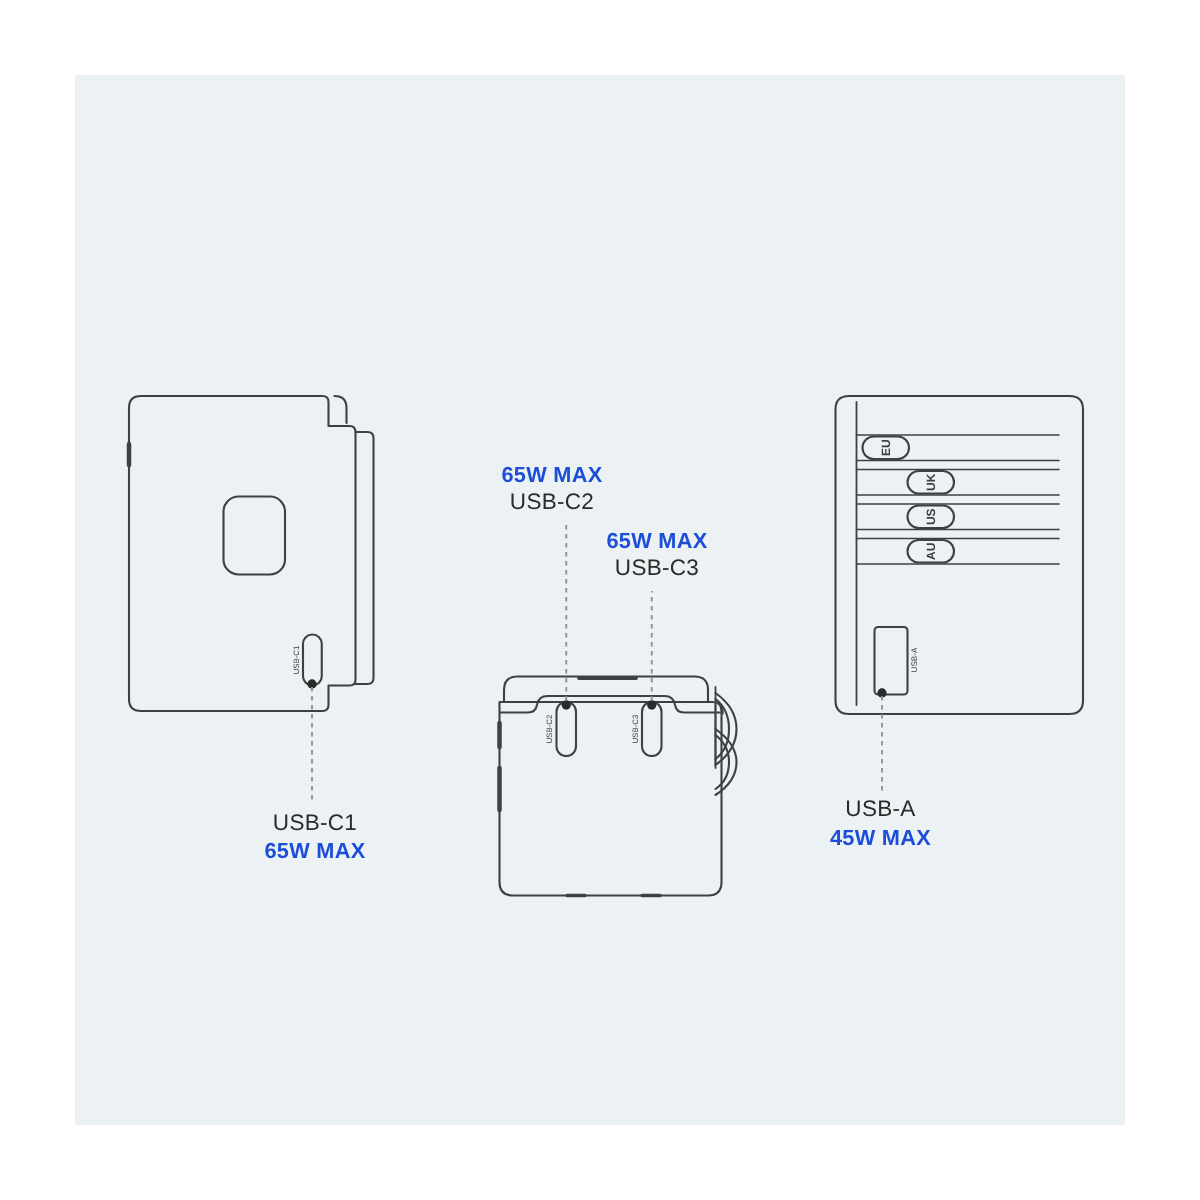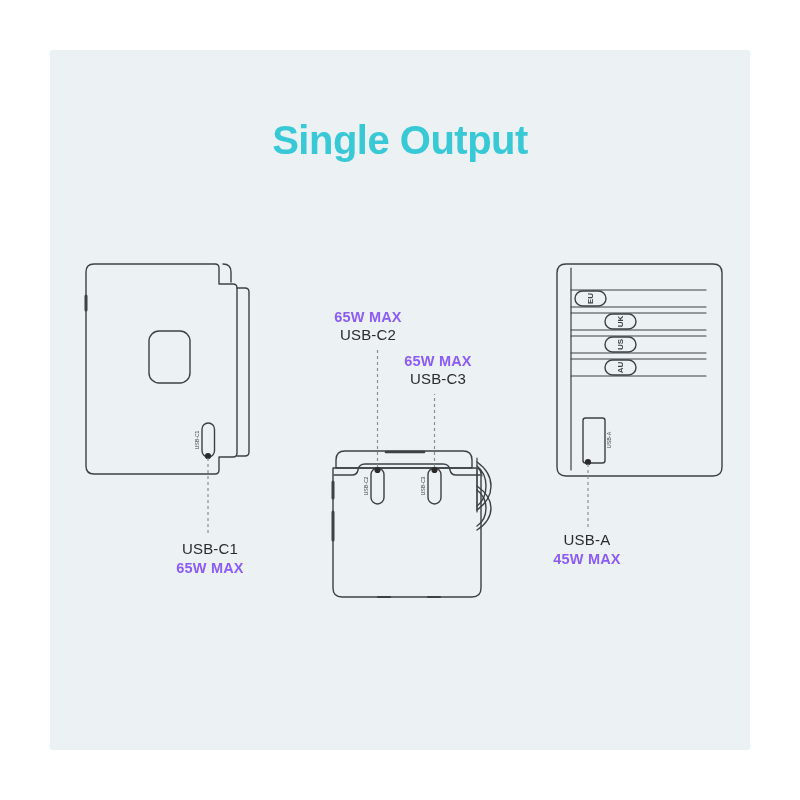--- a/index.html
+++ b/index.html
@@ -31,21 +31,21 @@
     user-select:none;
   }
   svg{position:absolute;left:0;top:0;}
   .cap{
     position:absolute;
     text-align:center;
     user-select:none;
     line-height:1.25;
   }
   .cap .watt{
-    color:#8b5cf6;
+    color:#1d4ed8;
     font-size:14.5px;
     font-weight:bold;
     letter-spacing:0.2px;
   }
   .cap .port{
     color:#2b2b2b;
     font-size:15px;
     letter-spacing:0.2px;
   }
   .cap-c1{ left:150px; top:540px; width:120px; }
@@ -53,21 +53,20 @@
   .cap-c3{ left:378px; top:352px; width:120px; }
   .cap-a { left:527px; top:531px; width:120px; }
 </style>
 </head>
 <body>
 
 <div id="stage">
 
   <div id="panel"></div>
 
-  <div id="title">Single Output</div>
 
   <svg width="800" height="800" viewBox="0 0 800 800">
     <g fill="none" stroke="#3c4145" stroke-width="1.4" stroke-linecap="round" stroke-linejoin="round">
 
       <path d="M86 272 q0 -8 8 -8 L215 264 q4 0 4 4 L219 284 L233 284 q4 0 4 4
                L237 453 q0 4 -4 4 L219 457 L219 470 q0 4 -4 4 L94 474 q-8 0 -8 -8 Z"></path>
 
       <path d="M223 264 q8 0 8 8 L231 282"></path>
       <path d="M237 288 L245 288 q4 0 4 4 L249 452 q0 4 -4 4 L237 456"></path>
 

